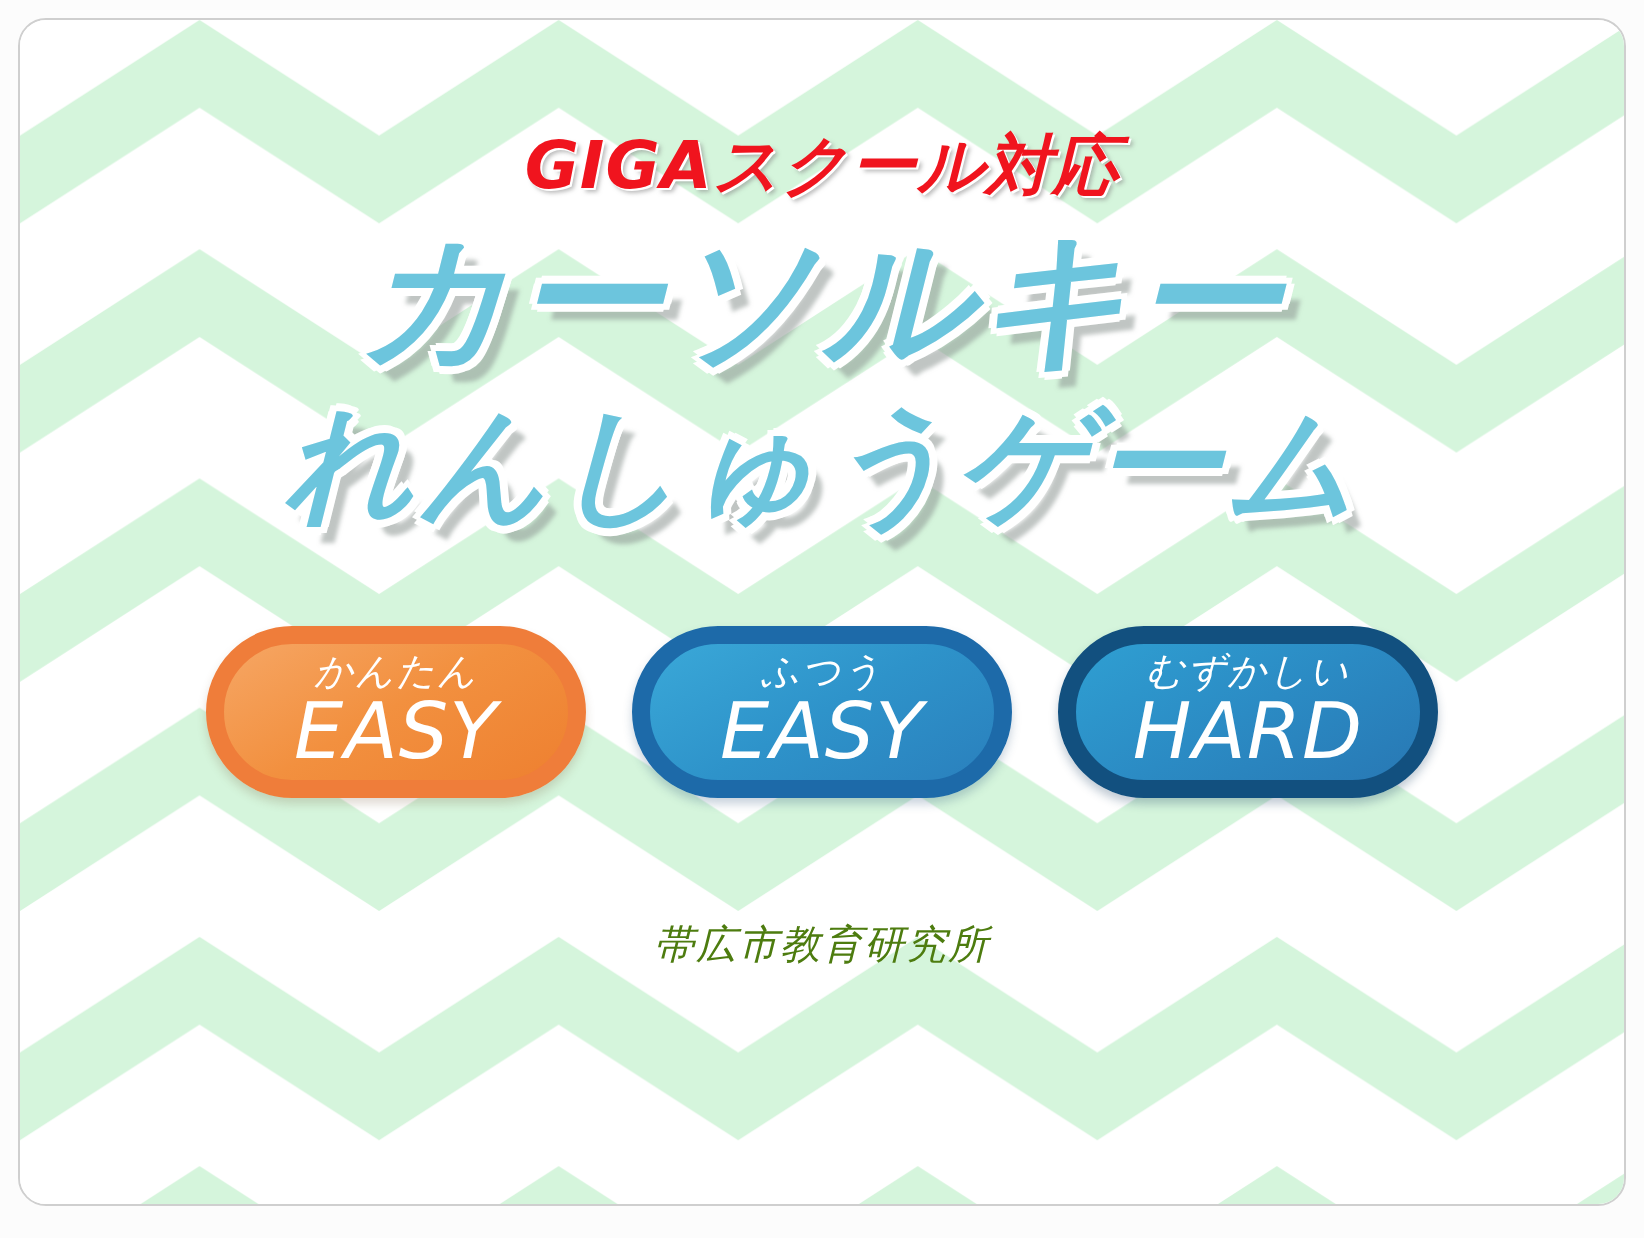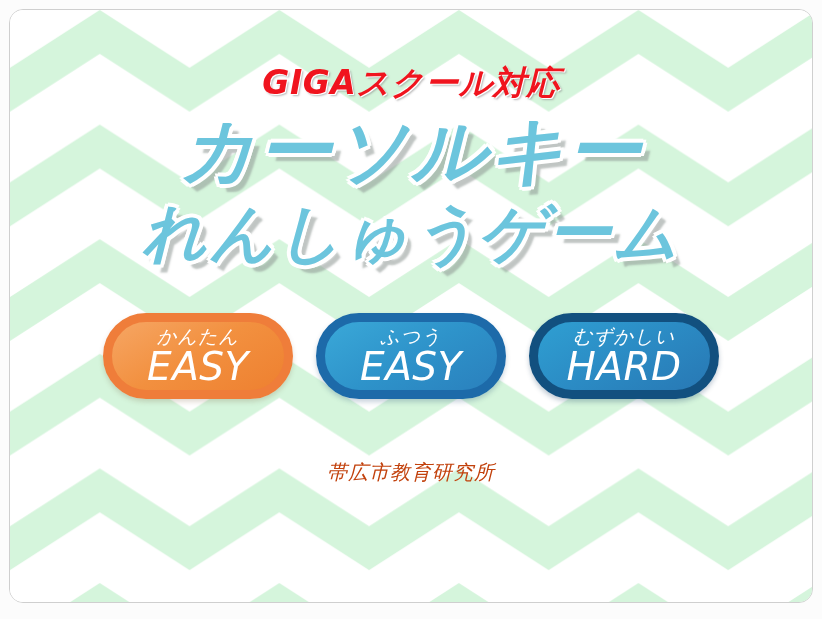--- a/index.html
+++ b/index.html
@@ -159,21 +159,21 @@
   .diff-hard {
     border: 9px solid #12507f;
     background: linear-gradient(150deg, #2f9fd2 0%, #2b8bc4 50%, #2878b4 100%);
     box-shadow: 0 3px 5px rgba(30,65,100,0.28);
   }
 
   
   .footer-credit {
     margin-top: 60px;
     font-size: 20px;
-    color: #c2410c;
+    color: #4d7c0f;
     letter-spacing: 1px;
     white-space: nowrap;
   }
 </style>
 </head>
 <body>
 
 <div id="page">
 
   <div id="card">

